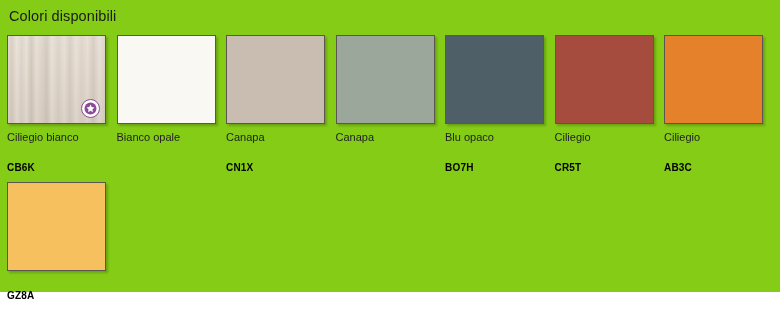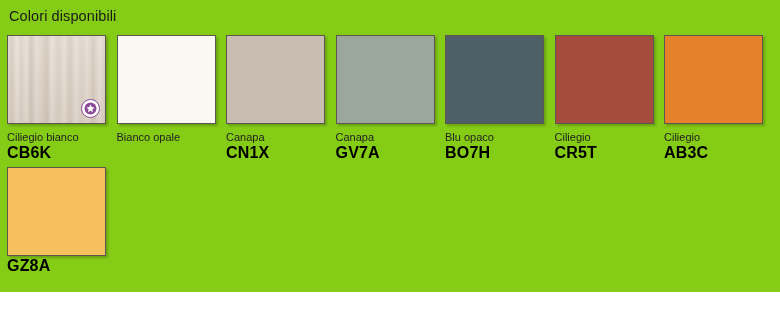--- a/index.html
+++ b/index.html
@@ -119,22 +119,22 @@
   .swatch-name {
     margin-top: 7px;
     font-size: 11px;
     font-weight: 400;
     color: #222222;
     line-height: 12px;
     white-space: nowrap;
   }
 
   .swatch-code {
-    margin-top: 2px;
-    font-size: 16px;
+    margin-top: 17px;
+    font-size: 10px;
     font-weight: bold;
     color: #000000;
     line-height: 16px;
     letter-spacing: 0.2px;
     white-space: nowrap;
   }
 </style>
 </head>
 <body>
 
@@ -160,21 +160,20 @@
         <div class="swatch-name">Bianco opale</div>
       </div>
       <div class="swatch-card">
         <div class="swatch-chip" style="background: rgb(201, 188, 177);"></div>
         <div class="swatch-name">Canapa</div>
         <div class="swatch-code">CN1X</div>
       </div>
       <div class="swatch-card">
         <div class="swatch-chip" style="background: rgb(154, 167, 154);"></div>
         <div class="swatch-name">Canapa</div>
-        <div class="swatch-code">GV7A</div>
       </div>
       <div class="swatch-card">
         <div class="swatch-chip" style="background: rgb(78, 95, 103);"></div>
         <div class="swatch-name">Blu opaco</div>
         <div class="swatch-code">BO7H</div>
       </div>
       <div class="swatch-card">
         <div class="swatch-chip" style="background: rgb(166, 76, 63);"></div>
         <div class="swatch-name">Ciliegio</div>
         <div class="swatch-code">CR5T</div>

